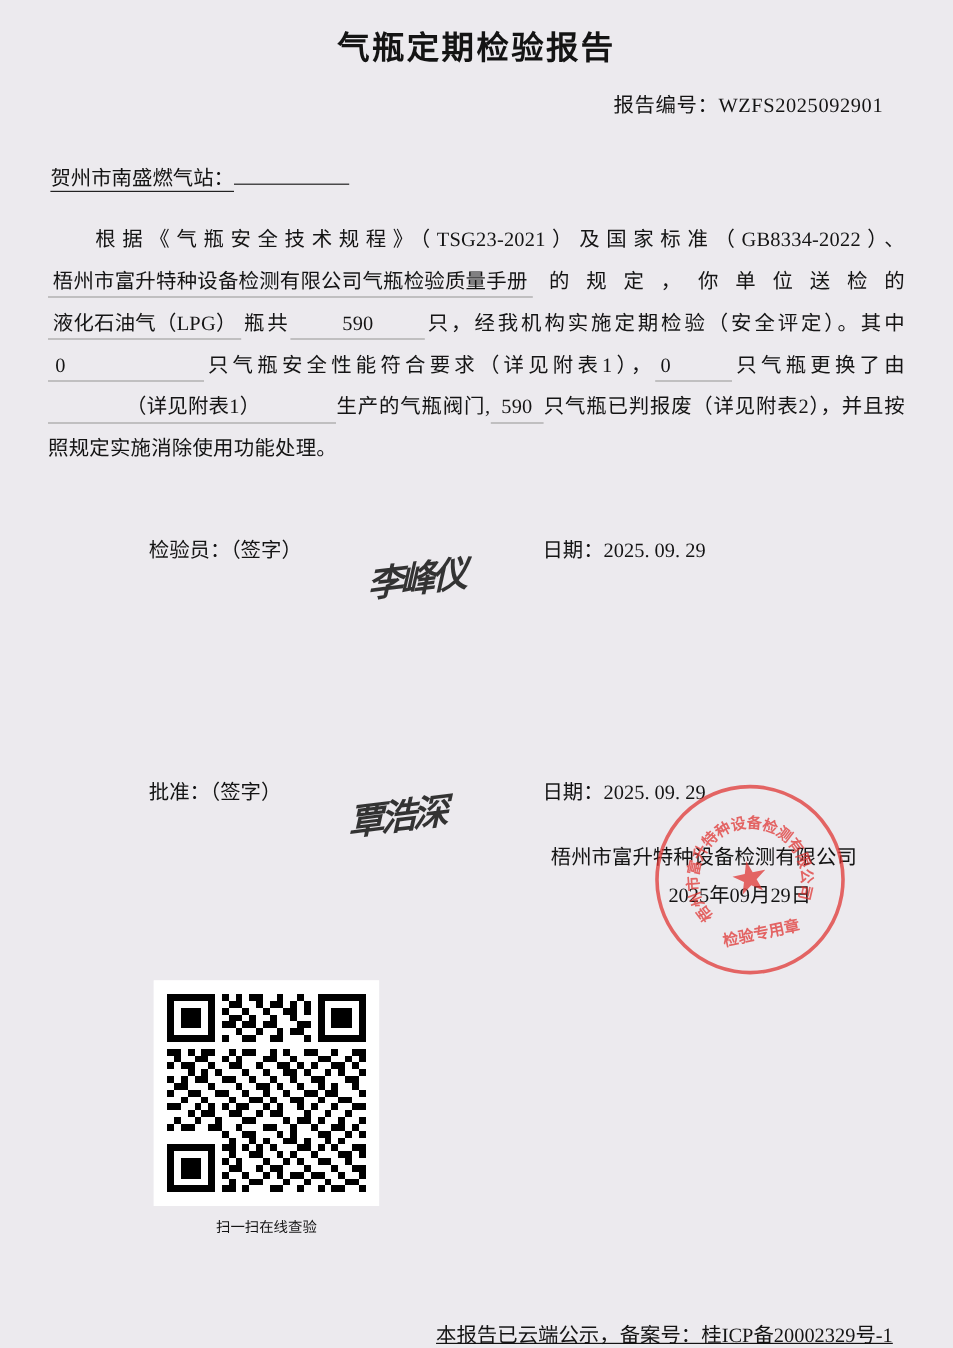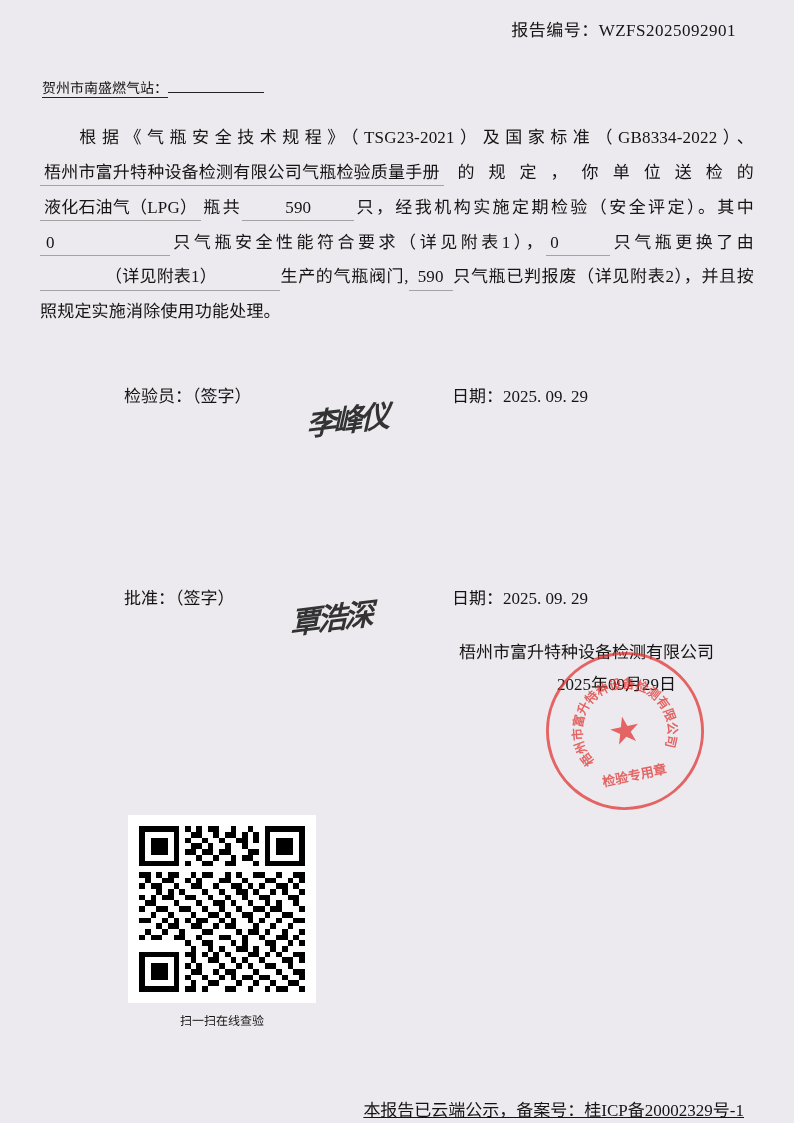--- a/index.html
+++ b/index.html
@@ -32,21 +32,21 @@
   }
   .report-no {
     text-align: right;
     font-size: 17px;
     margin-top: 16px;
     padding-right: 18px;
     letter-spacing: 0.5px;
   }
   .addressee {
     margin-top: 36px;
-    font-size: 14px;
+    font-size: 17px;
     padding-left: 2px;
   }
   .addressee .name {
     border-bottom: 1px solid #222;
     padding-bottom: 1px;
   }
   .addressee .blank {
     display: inline-block;
     width: 96px;
     border-bottom: 1px solid #222;
@@ -202,20 +202,21 @@
     font-size: 17px;
     padding-right: 10px;
     text-decoration: underline;
   }
 </style>
 </head>
 <body>
 
 <div class="page">
 
+  <div class="doc-title">气瓶定期检验报告</div>
 
   <div class="report-no">
     <span>报告编号：</span><span>WZFS2025092901</span>
   </div>
 
   <div class="addressee">
     <span class="name">贺州市南盛燃气站：</span><span class="blank"></span>
   </div>
 
   <div class="body-text">

